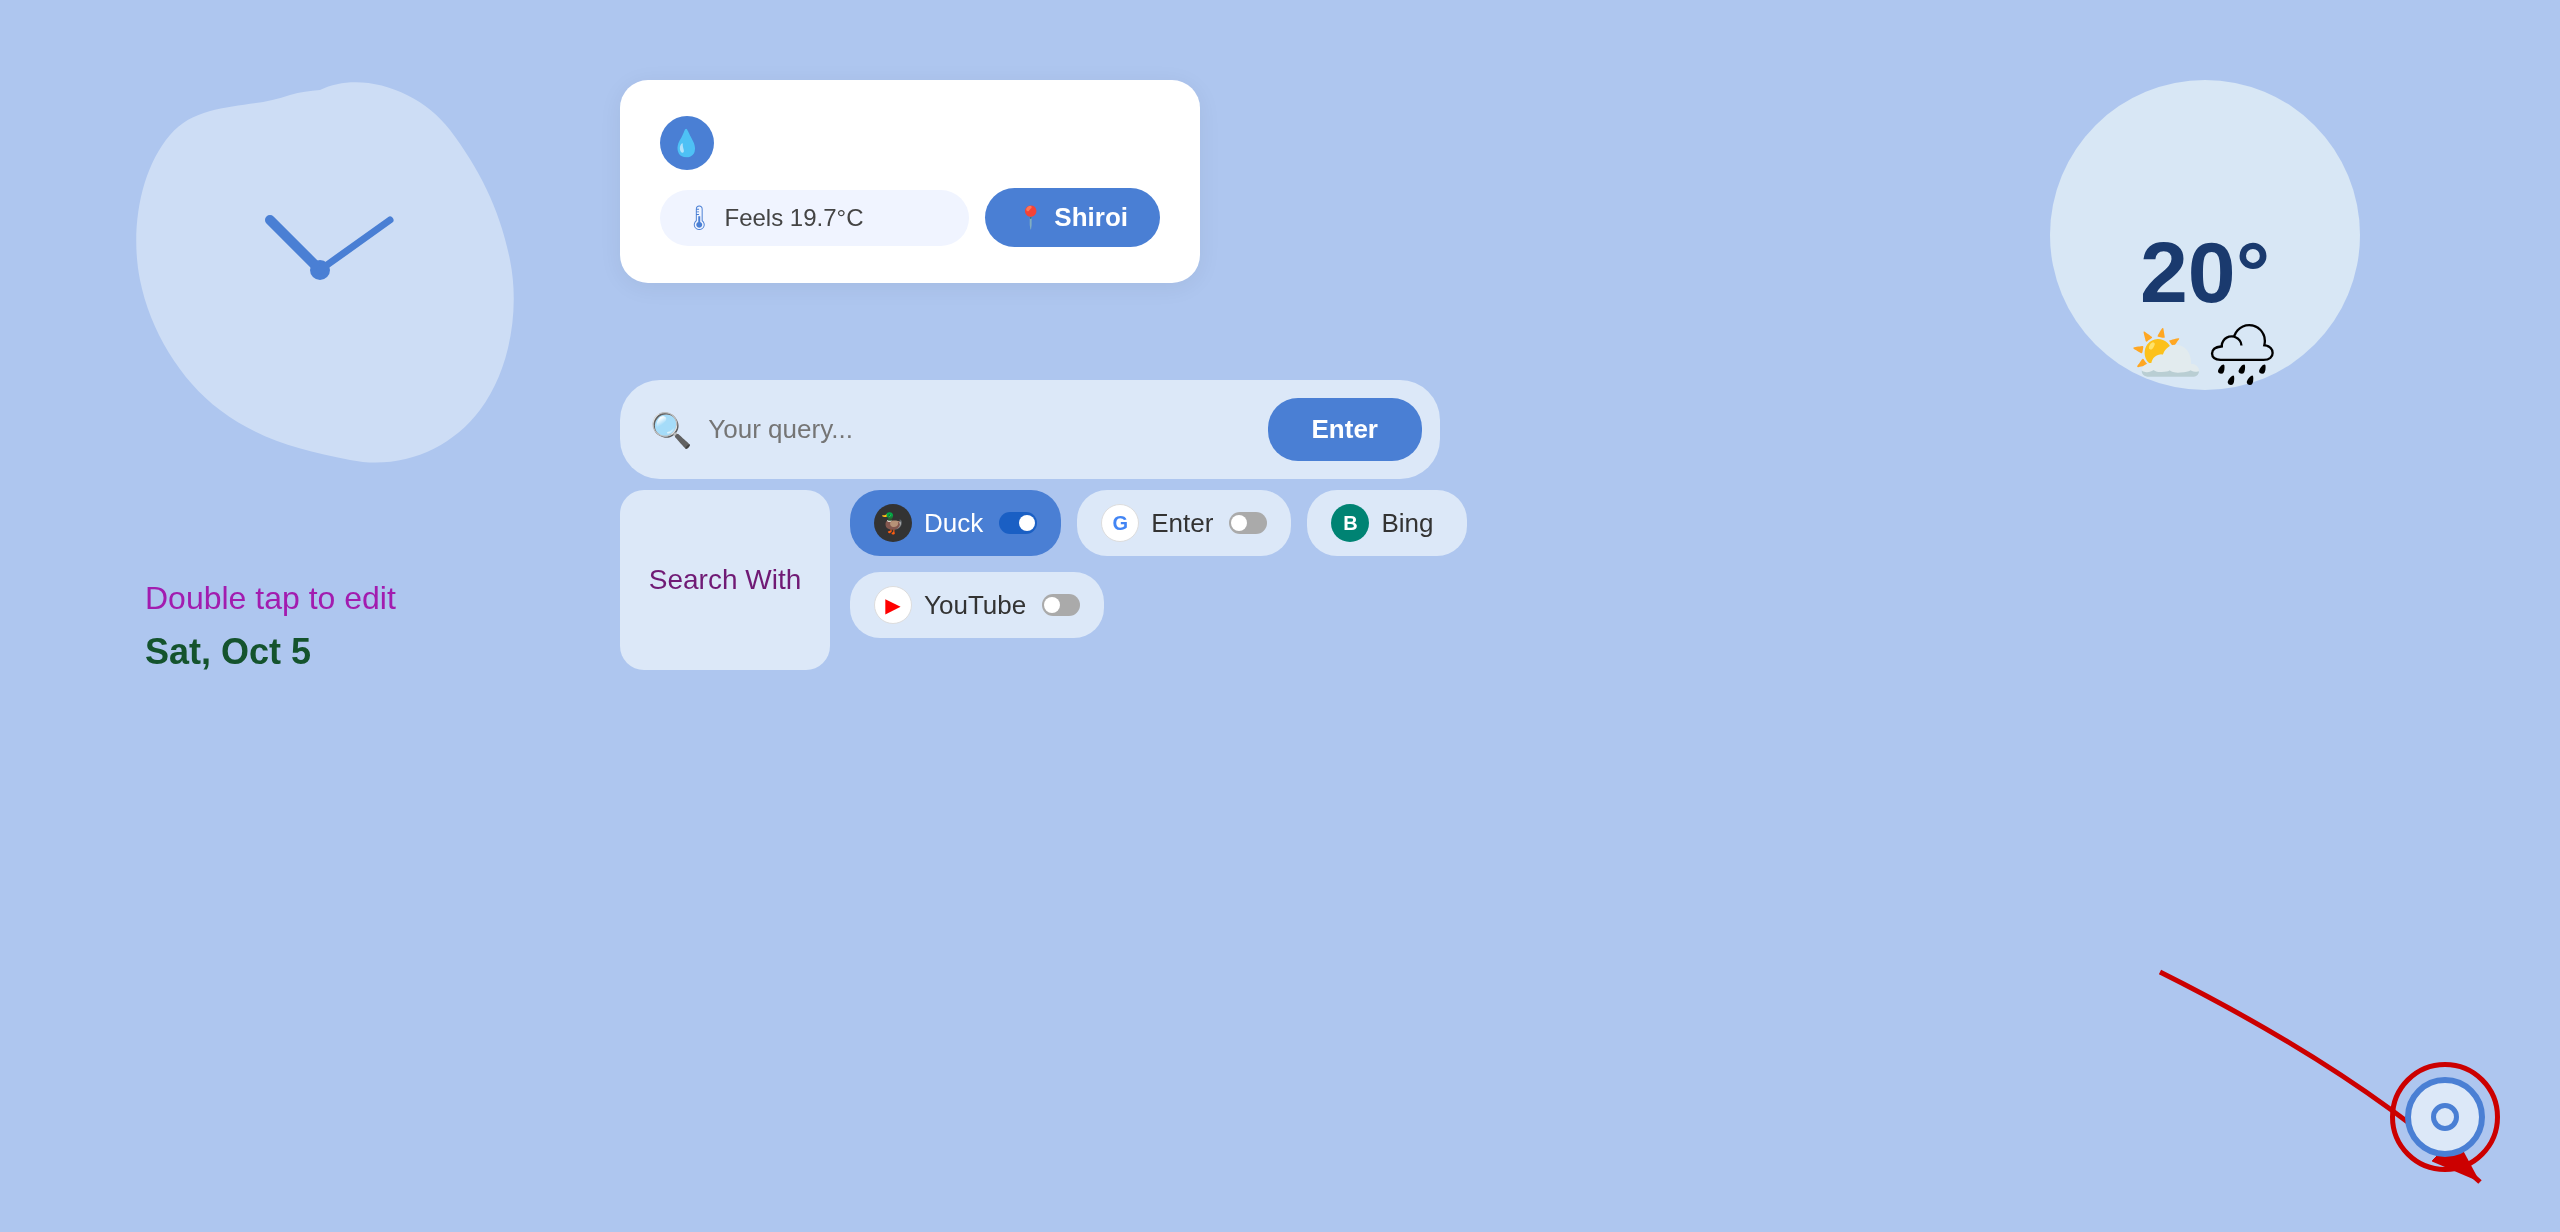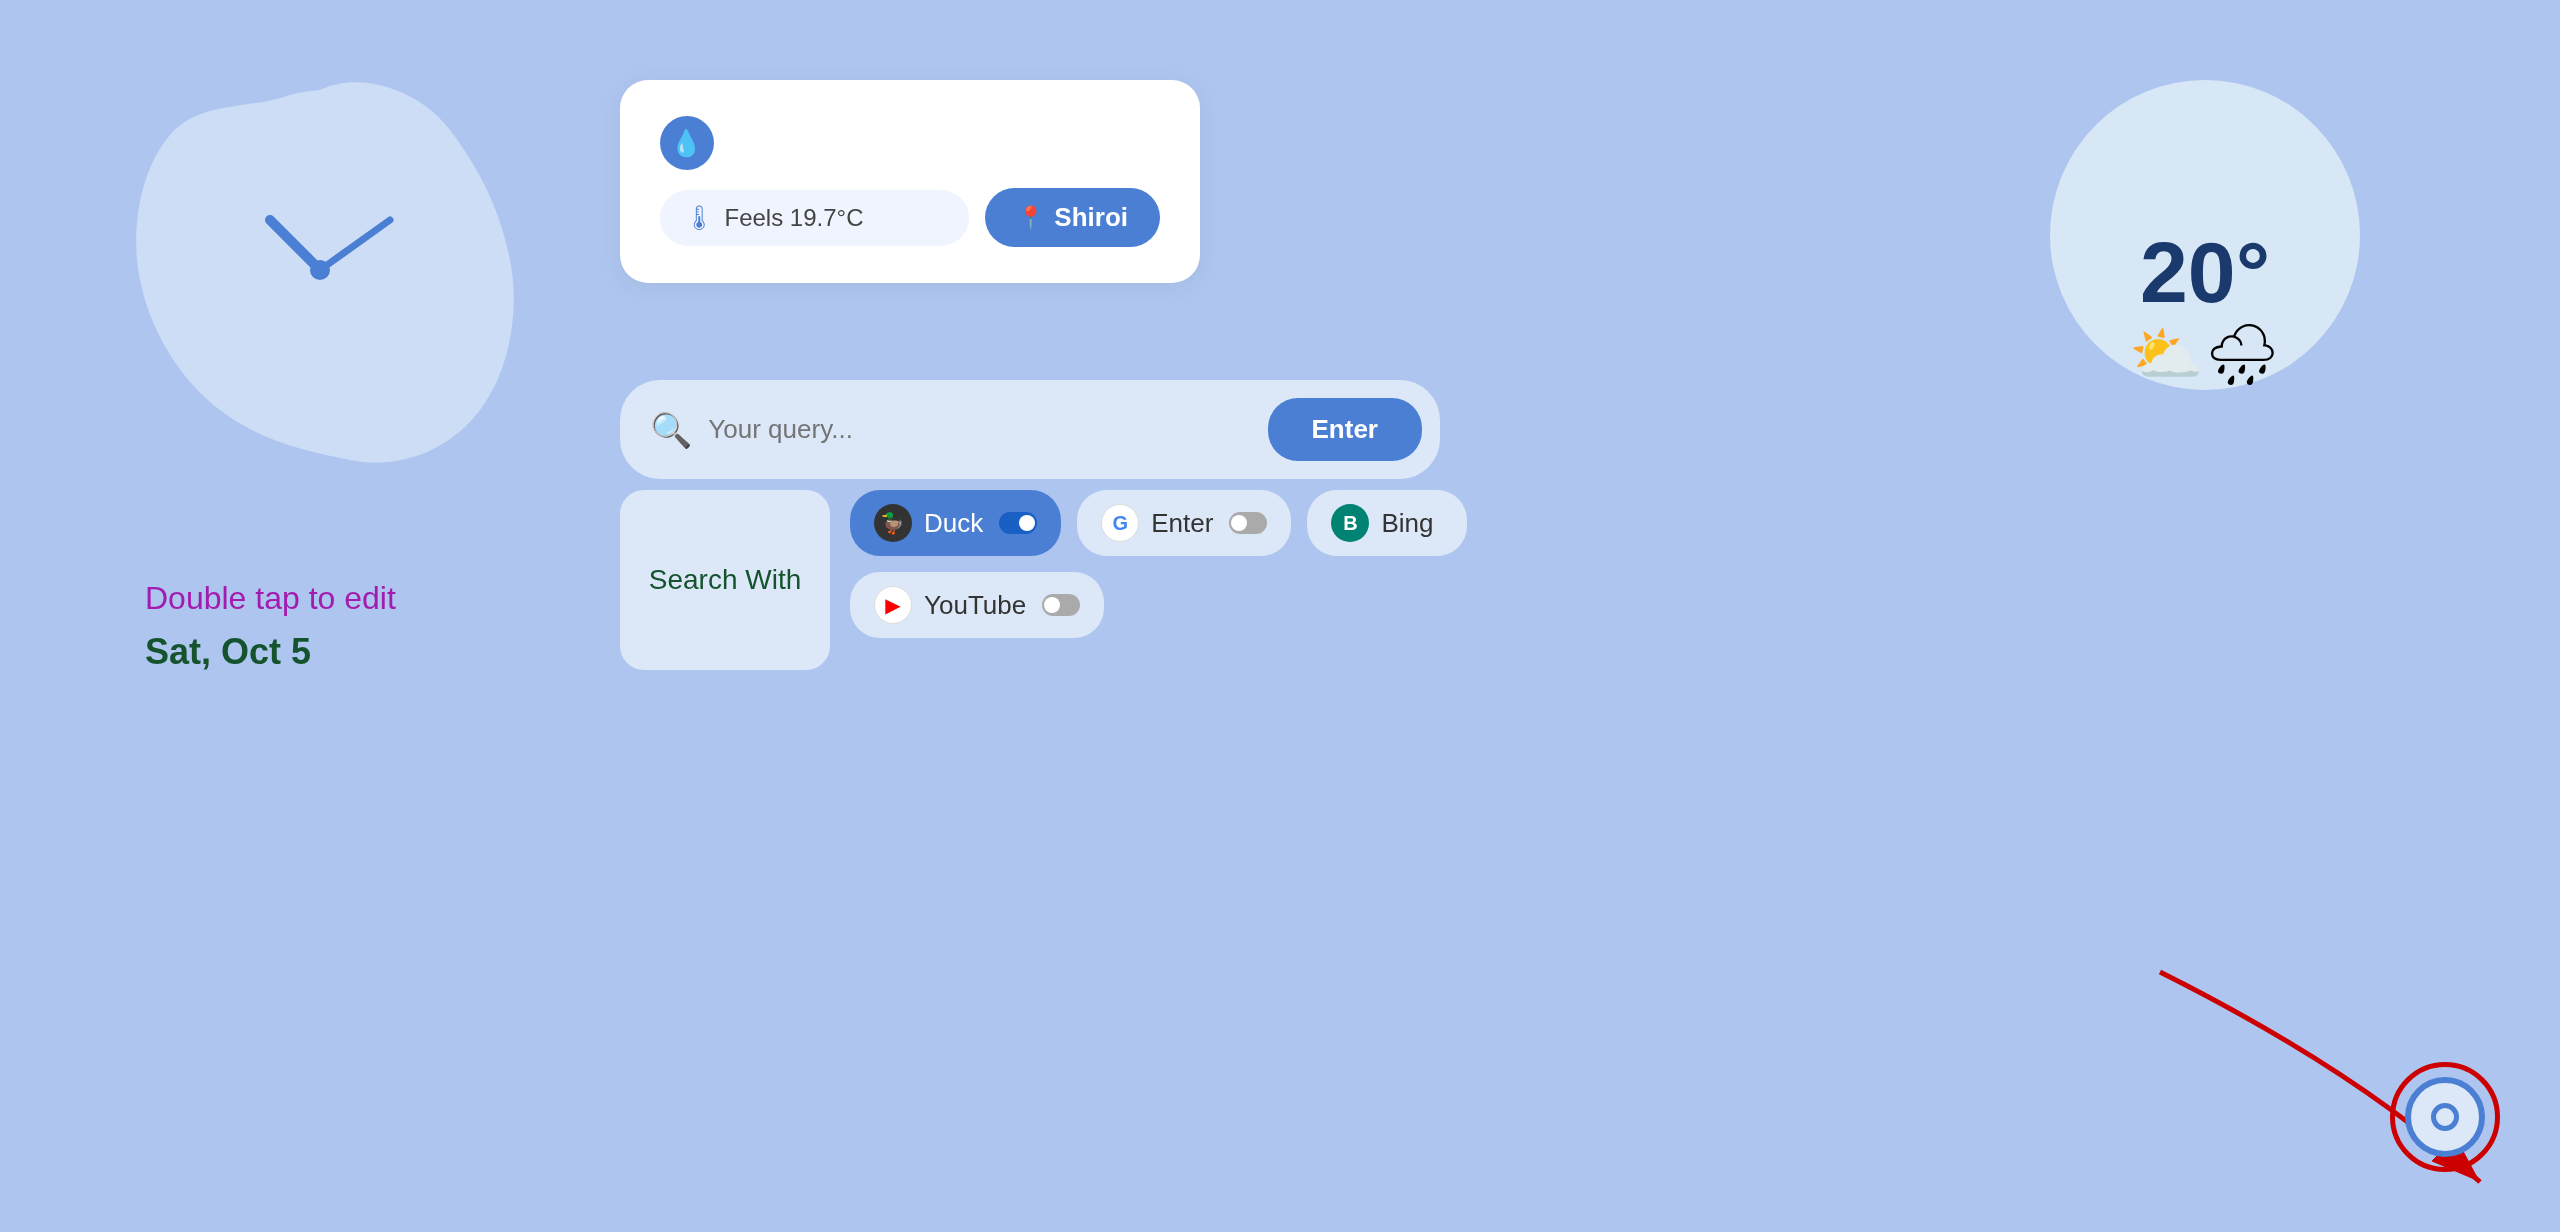--- a/index.html
+++ b/index.html
@@ -180,21 +180,21 @@
 
   <div style="
     background: #dce8f8;
     border-radius: 24px;
     width: 210px;
     min-height: 180px;
     display: flex;
     align-items: center;
     justify-content: center;
     font-size: 28px;
-    color: #14532d;
+    color: #701a75;
     text-align: center;
     padding: 20px;
   ">
     <span>Search With</span>
   </div>
 
   <div style="
     display: flex;
     flex-direction: column;
     gap: 16px;

